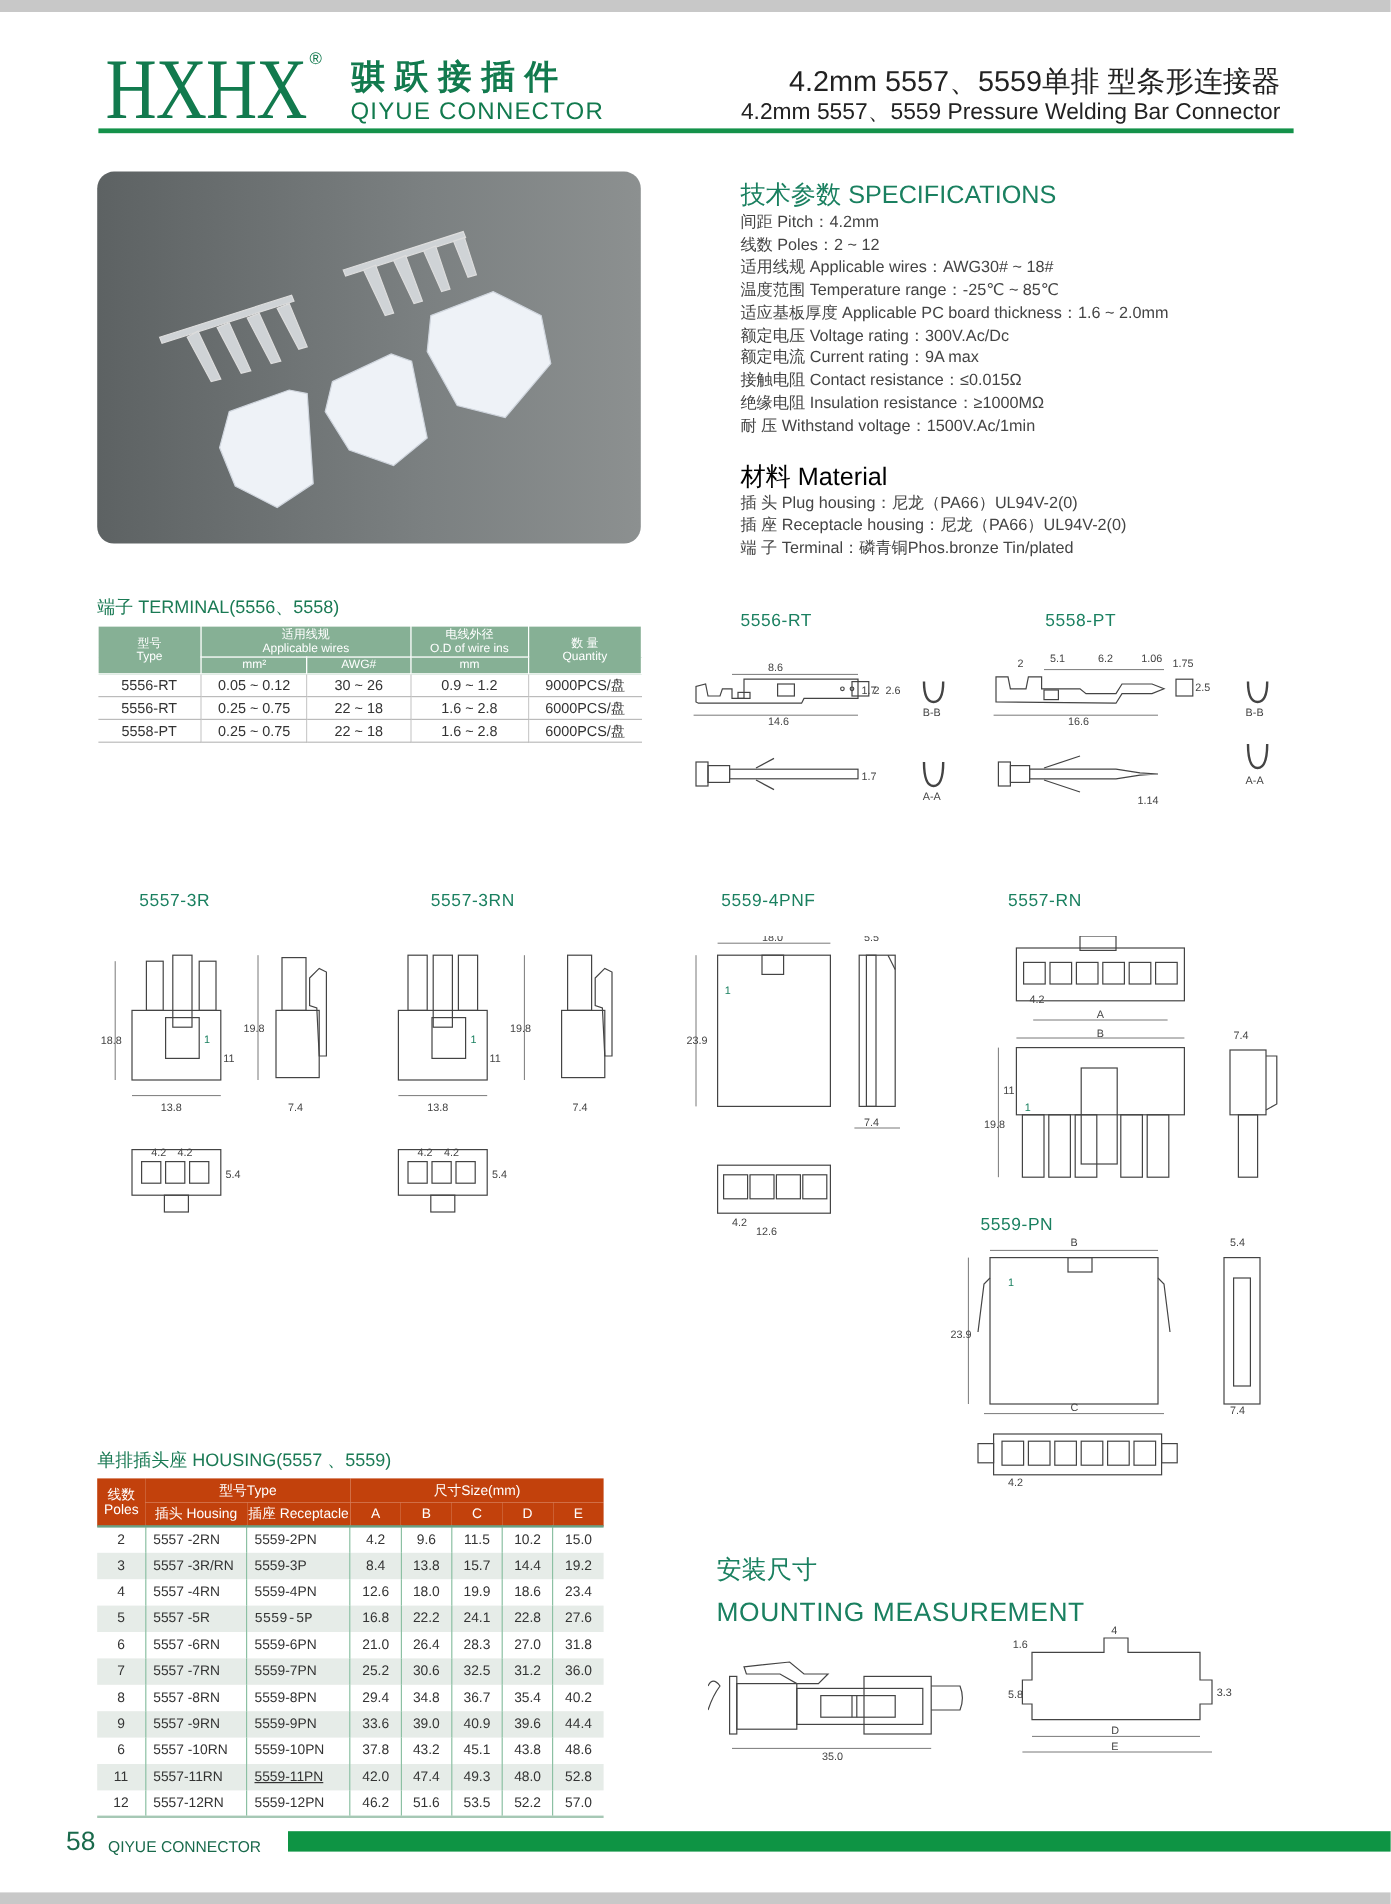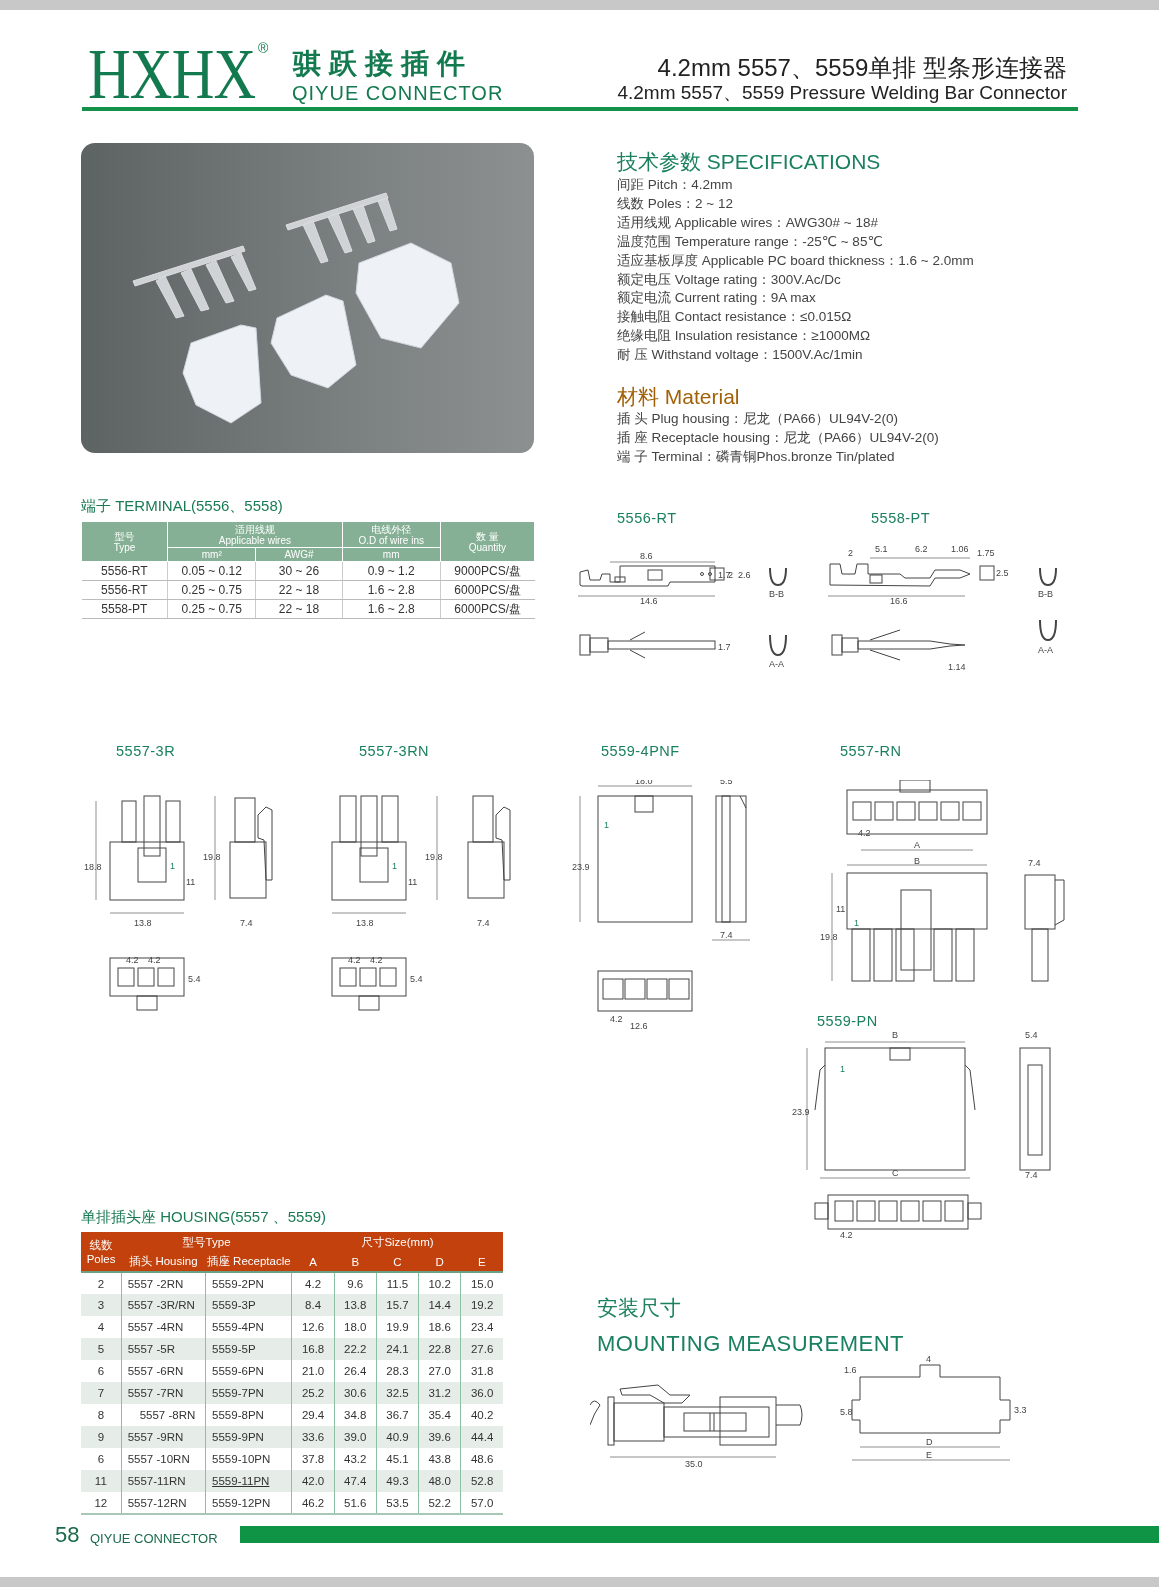--- a/index.html
+++ b/index.html
@@ -12,21 +12,21 @@
   .reg { left: 258px; top: 40px; font-size: 14px; color: #127a4e; }
   .brand-cn { left: 293px; top: 46px; font-size: 28px; font-weight: bold; color: #127a4e; letter-spacing: 8px; line-height: 36px; }
   .brand-en { left: 292px; top: 82px; font-size: 20px; color: #127a4e; letter-spacing: 1px; }
   .title-cn { right: 92px; top: 52px; font-size: 24px; color: #222; }
   .title-en { right: 92px; top: 80px; font-size: 19px; color: #222; }
   .hrule { left: 82px; top: 107px; width: 996px; height: 4px; background: #14924a; }
   .photo { left: 81px; top: 143px; width: 453px; height: 310px; border-radius: 14px;
            background: linear-gradient(90deg, #5d6263 0%, #7b8081 60%, #8c9090 100%); overflow: hidden; }
   .spec-title { left: 617px; top: 148px; font-size: 21px; color: #1a8060; }
   .spec-line { left: 617px; font-size: 13.5px; color: #444; white-space: nowrap; }
-  .mat-title { left: 617px; top: 383px; font-size: 21px; color: #a16207; }
+  .mat-title { left: 617px; top: 383px; font-size: 21px; color: #000000; }
   .sec-title { font-size: 15px; color: #1a7a54; white-space: nowrap; }
   table { border-collapse: collapse; }
   .tt { left: 81px; top: 521px; width: 454px; font-size: 12px; }
   .tt th { background: #86b095; color: #fff; font-weight: normal; font-size: 10px; line-height: 11px; border: 1px solid #fff; text-align: center; }
   .tt td { text-align: center; height: 19px; border-bottom: 1px solid #bbb; border-right: 1px solid #ccc; color: #333; }
   .tt td:last-child { border-right: none; margin-top: 32px; }
   .ht { left: 81px; top: 1232px; width: 422px; font-size: 11.5px; }
   .ht th { background: #c2410c; color: #fff; font-weight: normal; font-size: 11.5px; height: 20px; text-align: center; }
   .ht td { height: 22px; text-align: center; border-right: 1px solid #8cc0a3; color: #333; }
   .ht td:last-child { border-right: none; }
@@ -385,21 +385,21 @@
         <td style="text-align: left; padding-left: 6px; margin-left: 33px;">5559-4PN</td>
         <td>12.6</td>
         <td>18.0</td>
         <td>19.9</td>
         <td>18.6</td>
         <td>23.4</td>
       </tr>
       <tr class="alt">
         <td>5</td>
         <td style="text-align: left; padding-left: 6px;">5557 -5R</td>
-        <td style="text-align: left; padding-left: 6px;">5559-5P</td>
+        <td style="text-align: left; padding-left: 6px; font-family: Liberation Mono, monospace;">5559-5P</td>
         <td>16.8</td>
         <td>22.2</td>
         <td>24.1</td>
         <td>22.8</td>
         <td>27.6</td>
       </tr>
       <tr>
         <td>6</td>
         <td style="text-align: left; padding-left: 6px; margin-top: 24px;">5557 -6RN</td>
         <td style="text-align: left; padding-left: 6px;">5559-6PN</td>
@@ -414,21 +414,21 @@
         <td style="text-align: left; padding-left: 6px;">5557 -7RN</td>
         <td style="text-align: left; padding-left: 6px;">5559-7PN</td>
         <td>25.2</td>
         <td>30.6</td>
         <td>32.5</td>
         <td>31.2</td>
         <td>36.0</td>
       </tr>
       <tr>
         <td>8</td>
-        <td style="text-align: left; padding-left: 18px;">5557 -8RN</td>
+        <td style="text-align: left; padding-left: 6px;">5557 -8RN</td>
         <td style="text-align: left; padding-left: 6px;">5559-8PN</td>
         <td>29.4</td>
         <td>34.8</td>
         <td>36.7</td>
         <td>35.4</td>
         <td>40.2</td>
       </tr>
       <tr class="alt">
         <td>9</td>
         <td style="text-align: left; padding-left: 6px;">5557 -9RN</td>

